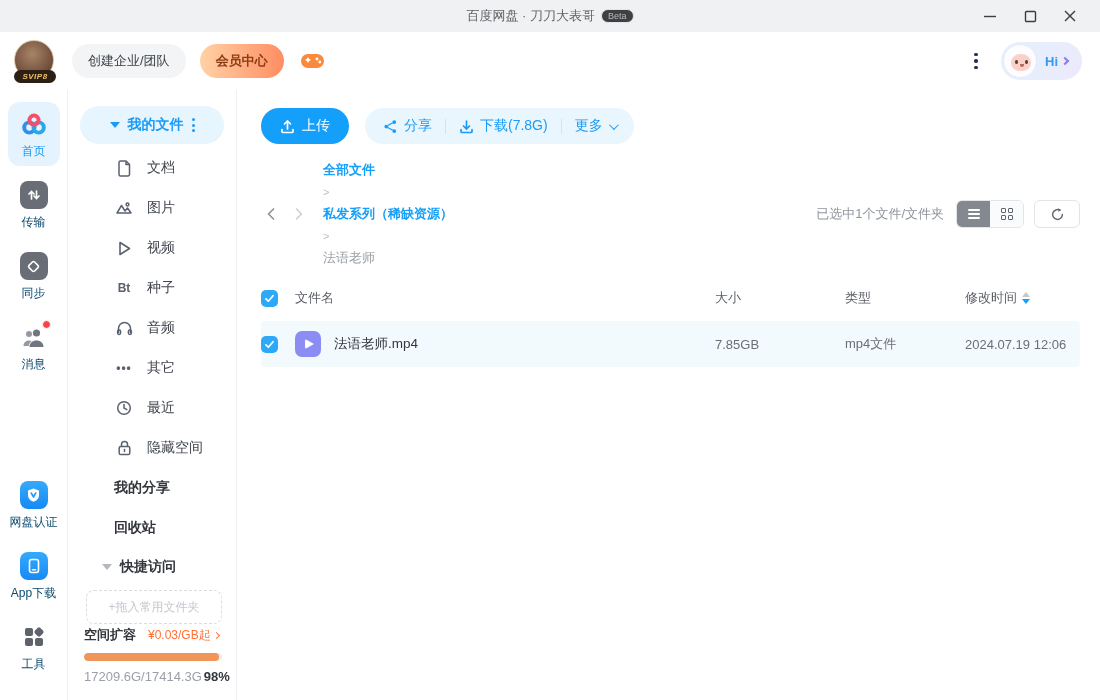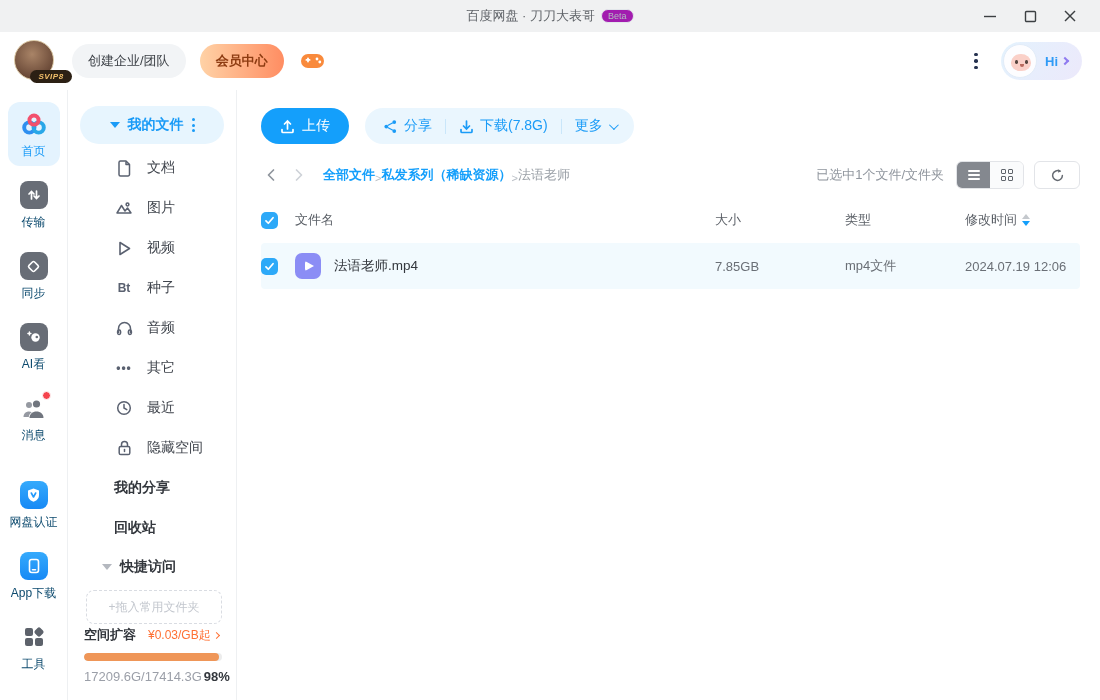--- a/index.html
+++ b/index.html
@@ -2,30 +2,30 @@
 <html><head>
 <meta charset="utf-8">
 <style>
   * { margin:0; padding:0; box-sizing:border-box; }
   html,body { width:1100px; height:700px; overflow:hidden; }
   body { font-family:"Liberation Sans","DejaVu Sans",sans-serif; background:#fff; color:#333; }
 
   
   .titlebar { position:relative; height:32px; background:#f0f1f2; display:flex; align-items:center; justify-content:center; }
   .titlebar-title { font-size:13px; color:#5f6368; display:flex; align-items:center; gap:6px; }
-  .beta-badge { font-size:9px; color:#b3bac2; background:#a21caf; border:1px solid #e2e6ea; border-radius:8px; padding:1px 6px; }
+  .beta-badge { font-size:9px; color:#b3bac2; background:#404040; border:1px solid #e2e6ea; border-radius:8px; padding:1px 6px; }
   .win-controls { position:absolute; right:10px; top:0; height:32px; display:flex; align-items:center; }
   .win-btn { width:40px; height:32px; display:flex; align-items:center; justify-content:center; cursor:pointer; }
   .win-btn svg { stroke:#3c4043; stroke-width:1.4; fill:none; }
 
   
   .header { height:58px; background:#fff; display:flex; align-items:center; padding:0 18px 0 14px; }
   .vip-avatar { position:relative; width:42px; height:42px; margin-right:16px; cursor:pointer; }
   .vip-avatar .circle { width:40px; height:40px; border-radius:50%; background:radial-gradient(circle at 45% 35%, #a98467, #6b4a38 70%, #4a3223); border:1px solid #d9c6a2; }
-  .vip-ribbon { position:absolute; left:16px; bottom:-1px; width:42px; height:13px; background:#2c2014; border-radius:7px; color:#f2c06b; font-size:8px; font-weight:bold; font-style:italic; display:flex; align-items:center; justify-content:center; letter-spacing:.5px; }
+  .vip-ribbon { position:absolute; left:0; bottom:-1px; width:42px; height:13px; background:#2c2014; border-radius:7px; color:#f2c06b; font-size:8px; font-weight:bold; font-style:italic; display:flex; align-items:center; justify-content:center; letter-spacing:.5px; }
   .pill-btn { height:34px; border-radius:17px; display:flex; align-items:center; padding:0 16px; font-size:13px; cursor:pointer; border:none; }
   .create-team { background:#f2f4f6; color:#3c4046; margin-right:14px; }
   .vip-center { background:linear-gradient(90deg,#ffd2a6,#ff8d62); color:#8e3c12; font-weight:bold; margin-right:16px; }
   .gamepad { cursor:pointer; display:flex; align-items:center; }
 
   .header-right { margin-left:auto; display:flex; align-items:center; }
   .search-box { width:295px; height:36px; background:#f4f5f7; border-radius:18px; display:flex; align-items:center; padding:0 14px; }
   .search-box input { flex:1; border:none; outline:none; background:transparent; font-size:14px; color:#33373d; margin-left:8px; min-width:0; font-family:inherit; }
   .search-clear { width:16px; height:16px; border-radius:50%; background:#c9ccd2; display:flex; align-items:center; justify-content:center; cursor:pointer; flex:0 0 auto; }
   .search-sep { width:1px; height:16px; background:#dcdfe3; margin:0 10px; }
@@ -85,21 +85,21 @@
   .main { flex:1; padding:0 20px 0 24px; min-width:0; }
   .toolbar { margin-top:18px; display:flex; align-items:center; gap:16px; }
   .upload-btn { height:36px; border-radius:18px; background:#149ffb; color:#fff; font-size:14px; border:none; display:flex; align-items:center; gap:7px; padding:0 19px; cursor:pointer; }
   .actions-pill { height:36px; border-radius:18px; background:#eaf6fe; display:flex; align-items:center; padding:0 18px; gap:13px; }
   .action { display:flex; align-items:center; gap:6px; font-size:14px; color:#1a9bf7; cursor:pointer; }
   .v-sep { width:1px; height:15px; background:#c9e6fa; }
   .chev-dn { width:7px; height:7px; border-right:1.6px solid #1a9bf7; border-bottom:1.6px solid #1a9bf7; transform:rotate(45deg) translateY(-2px); }
 
   .crumb-row { margin-top:17px; display:flex; align-items:center; font-size:13px; }
   .nav-arrow { width:20px; height:20px; display:flex; align-items:center; justify-content:center; cursor:pointer; }
-  .crumbs { display:flex; align-items:flex-end; margin-left:14px; }
+  .crumbs { display:flex; align-items:flex-start; gap:7px; margin-left:14px;flex-direction:column; }
   .crumb-link { color:#149ffb; font-weight:bold; cursor:pointer; }
   .crumb-sep { color:#b9bec5; font-size:11px; }
   .crumb-current { color:#9aa0a7; }
   .crumb-right { margin-left:auto; display:flex; align-items:center; }
   .sel-info { color:#8f959d; margin-right:12px; }
   .seg { display:flex; border:1px solid #e2e4e8; border-radius:6px; overflow:hidden; height:28px; }
   .seg-btn { width:33px; display:flex; align-items:center; justify-content:center; cursor:pointer; background:#fafbfc; }
   .seg-btn.active { background:#84888f; }
   .list-glyph { display:flex; flex-direction:column; gap:2.5px; }
   .list-glyph i { width:12px; height:1.8px; background:#fff; border-radius:1px; }
@@ -214,33 +214,20 @@
           <div class="sq gray">
             <svg width="15" height="15" viewBox="0 0 15 15" fill="none" stroke="#fff" stroke-width="1.6" stroke-linejoin="round">
               <rect x="3.6" y="3.6" width="7.8" height="7.8" rx="1.5" transform="rotate(45 7.5 7.5)"></rect>
             </svg>
           </div>
         </div>
         <span class="lbl">同步</span>
       </div>
       <div class="rail-item">
         <div class="rail-ic">
-          <div class="sq gray">
-            <svg width="16" height="16" viewBox="0 0 16 16">
-              <circle cx="9.5" cy="8.5" r="4.2" fill="#fff"></circle>
-              <circle cx="10.8" cy="8" r="1.3" fill="#686d76"></circle>
-              <line x1="3.4" y1="3" x2="3.4" y2="6" stroke="#fff" stroke-width="1.4" stroke-linecap="round"></line>
-              <line x1="1.9" y1="4.5" x2="4.9" y2="4.5" stroke="#fff" stroke-width="1.4" stroke-linecap="round"></line>
-            </svg>
-          </div>
-        </div>
-        <span class="lbl">AI看</span>
-      </div>
-      <div class="rail-item">
-        <div class="rail-ic">
           <svg width="26" height="24" viewBox="0 0 26 24">
             <circle cx="15.5" cy="8" r="3.6" fill="#70757e"></circle>
             <path d="M8.5 22c0-4 3-6.5 7-6.5s7 2.5 7 6.5z" fill="#70757e"></path>
             <circle cx="8" cy="9" r="3" fill="#9599a1"></circle>
             <path d="M2.5 21c0-3.4 2.4-5.5 5.5-5.5 1 0 2 .2 2.8.7-1.9 1.2-3 3-3 4.8z" fill="#9599a1"></path>
           </svg>
           <span class="red-dot"></span>
         </div>
         <span class="lbl">消息</span>
       </div>

